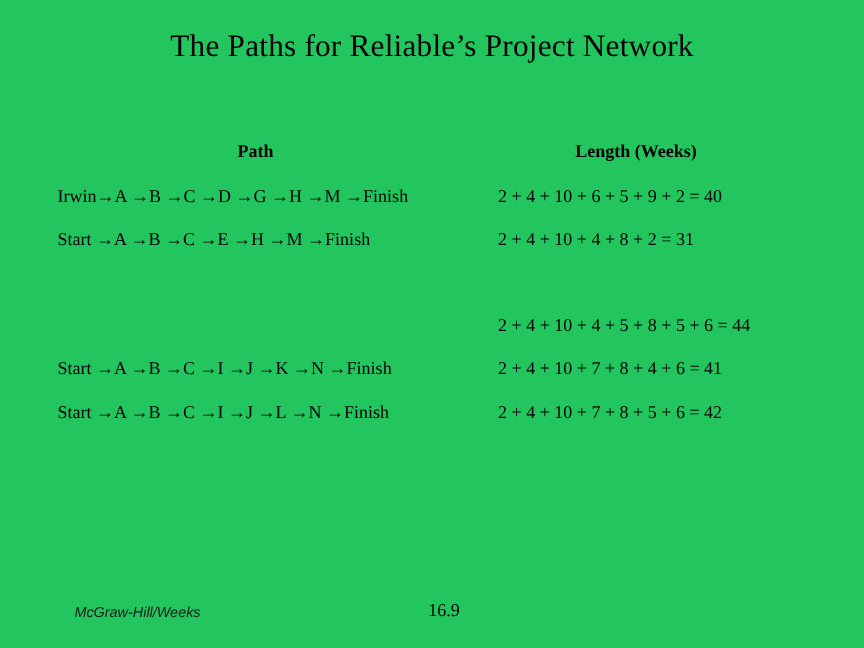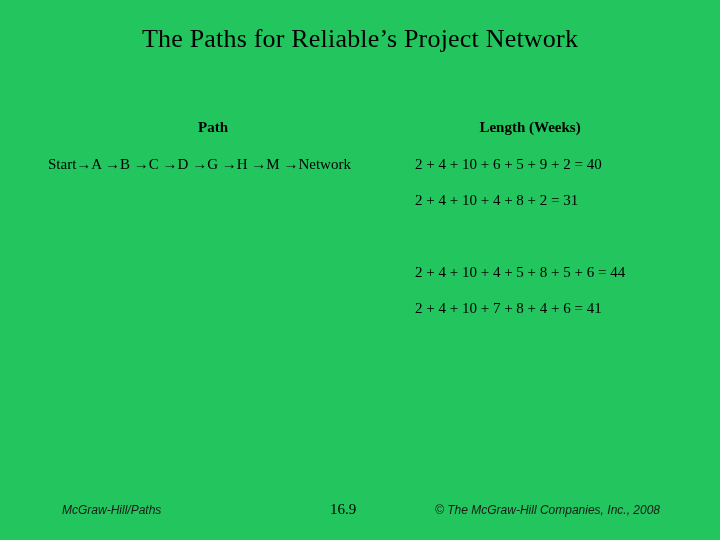--- a/index.html
+++ b/index.html
@@ -63,20 +63,21 @@
     font-style: italic;
     font-size: 12px;
     color: #1a1a1a;
     white-space: nowrap;
   }
   .footer-page {
     position: absolute;
     left: 330px;
     top: 501px;
     width: 80px;
+    text-align: center;
     font-family: "Liberation Serif", serif;
     font-size: 15px;
     color: #000000;
   }
   .footer-right {
     position: absolute;
     right: 60px;
     top: 503px;
     font-family: "Liberation Sans", sans-serif;
     font-style: italic;
@@ -89,35 +90,40 @@
 <body>
 
 <div class="slide">
 
   <h1 class="title">The Paths for Reliable’s Project Network</h1>
 
   <span class="col-header length">Length (Weeks)</span>
   <span class="col-header path">Path</span>
 
   <div class="trow" style="top:156px">
-    <span class="td path">Start→A →B →C →D →G →H →M →Network</span>
+    <span class="td path">Irwin→A →B →C →D →G →H →M →Finish</span>
     <span class="td length">2 + 4 + 10 + 6 + 5 + 9 + 2 = 40</span>
   </div>
 
   <div class="trow" style="top:192px">
+    <span class="td path">Start →A →B →C →E →H →M →Finish</span>
     <span class="td length">2 + 4 + 10 + 4 + 8 + 2 = 31</span>
   </div>
 
 
   <div class="trow" style="top:264px">
     <span class="td length">2 + 4 + 10 + 4 + 5 + 8 + 5 + 6 = 44</span>
   </div>
 
   <div class="trow" style="top:300px">
+    <span class="td path">Start →A →B →C →I →J →K →N →Finish</span>
     <span class="td length">2 + 4 + 10 + 7 + 8 + 4 + 6 = 41</span>
   </div>
 
+  <div class="trow" style="top:336px">
+    <span class="td path">Start →A →B →C →I →J →L →N →Finish</span>
+    <span class="td length">2 + 4 + 10 + 7 + 8 + 5 + 6 = 42</span>
+  </div>
 
-  <span class="footer-left">McGraw-Hill/Paths</span>
+  <span class="footer-left">McGraw-Hill/Weeks</span>
   <span class="footer-page">16.9</span>
-  <span class="footer-right">© The McGraw-Hill Companies, Inc., 2008</span>
 
 </div>
 
 </body></html>

